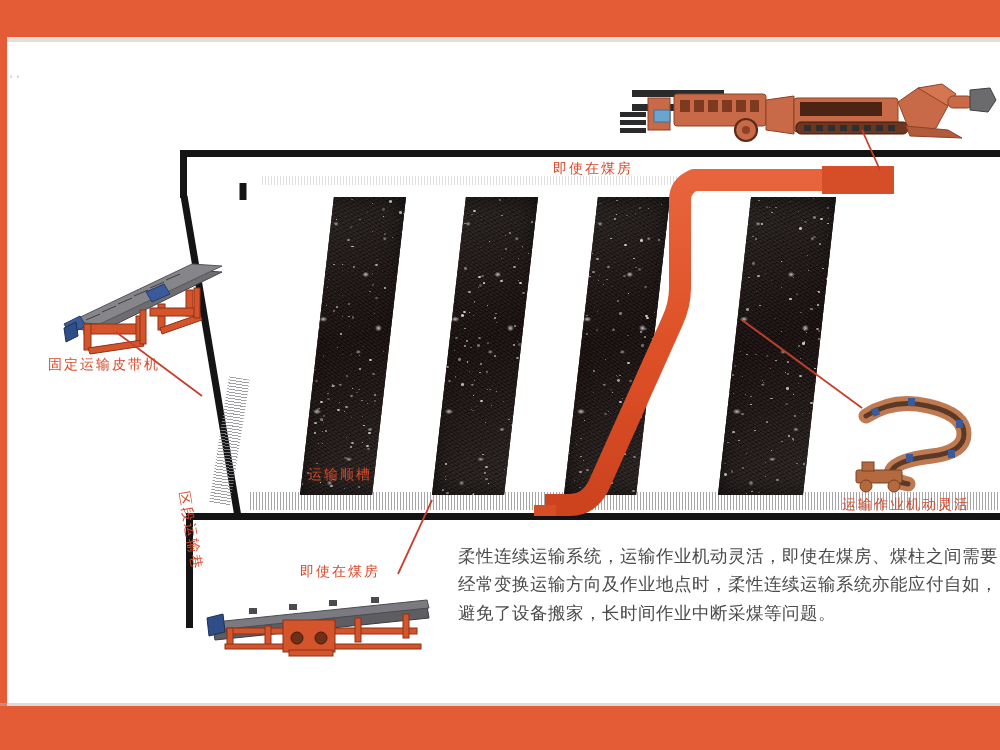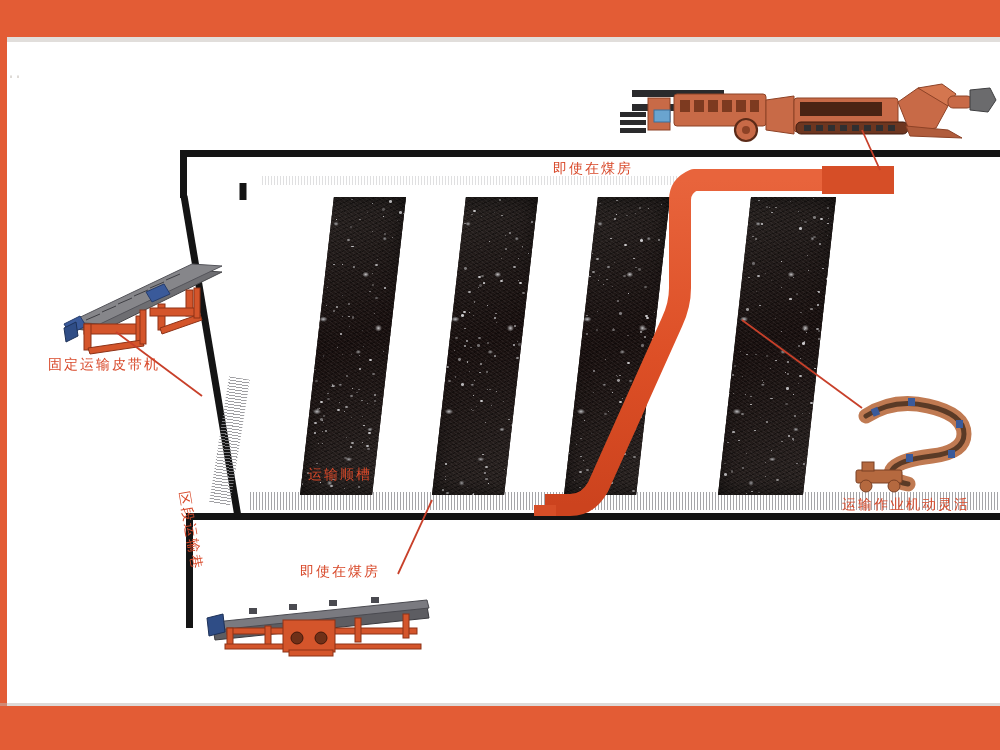--- a/index.html
+++ b/index.html
@@ -896,14 +896,15 @@
   <div class="lab" style="left:308px;top:466px;">运输顺槽</div>
 
   <div class="lab lab-rot" style="left:192px;top:490px;">区段运输巷</div>
 
   <div class="lab" style="left:48px;top:356px;">固定运输皮带机</div>
 
   <div class="lab" style="left:300px;top:563px;">即使在煤房</div>
 
   <div class="lab" style="left:842px;top:496px;">运输作业机动灵活</div>
 
+  <div class="para">柔性连续运输系统，运输作业机动灵活，即使在煤房、煤柱之间需要经常变换运输方向及作业地点时，柔性连续运输系统亦能应付自如，避免了设备搬家，长时间作业中断采煤等问题。</div>
 
 </div>
 
 </body></html>

